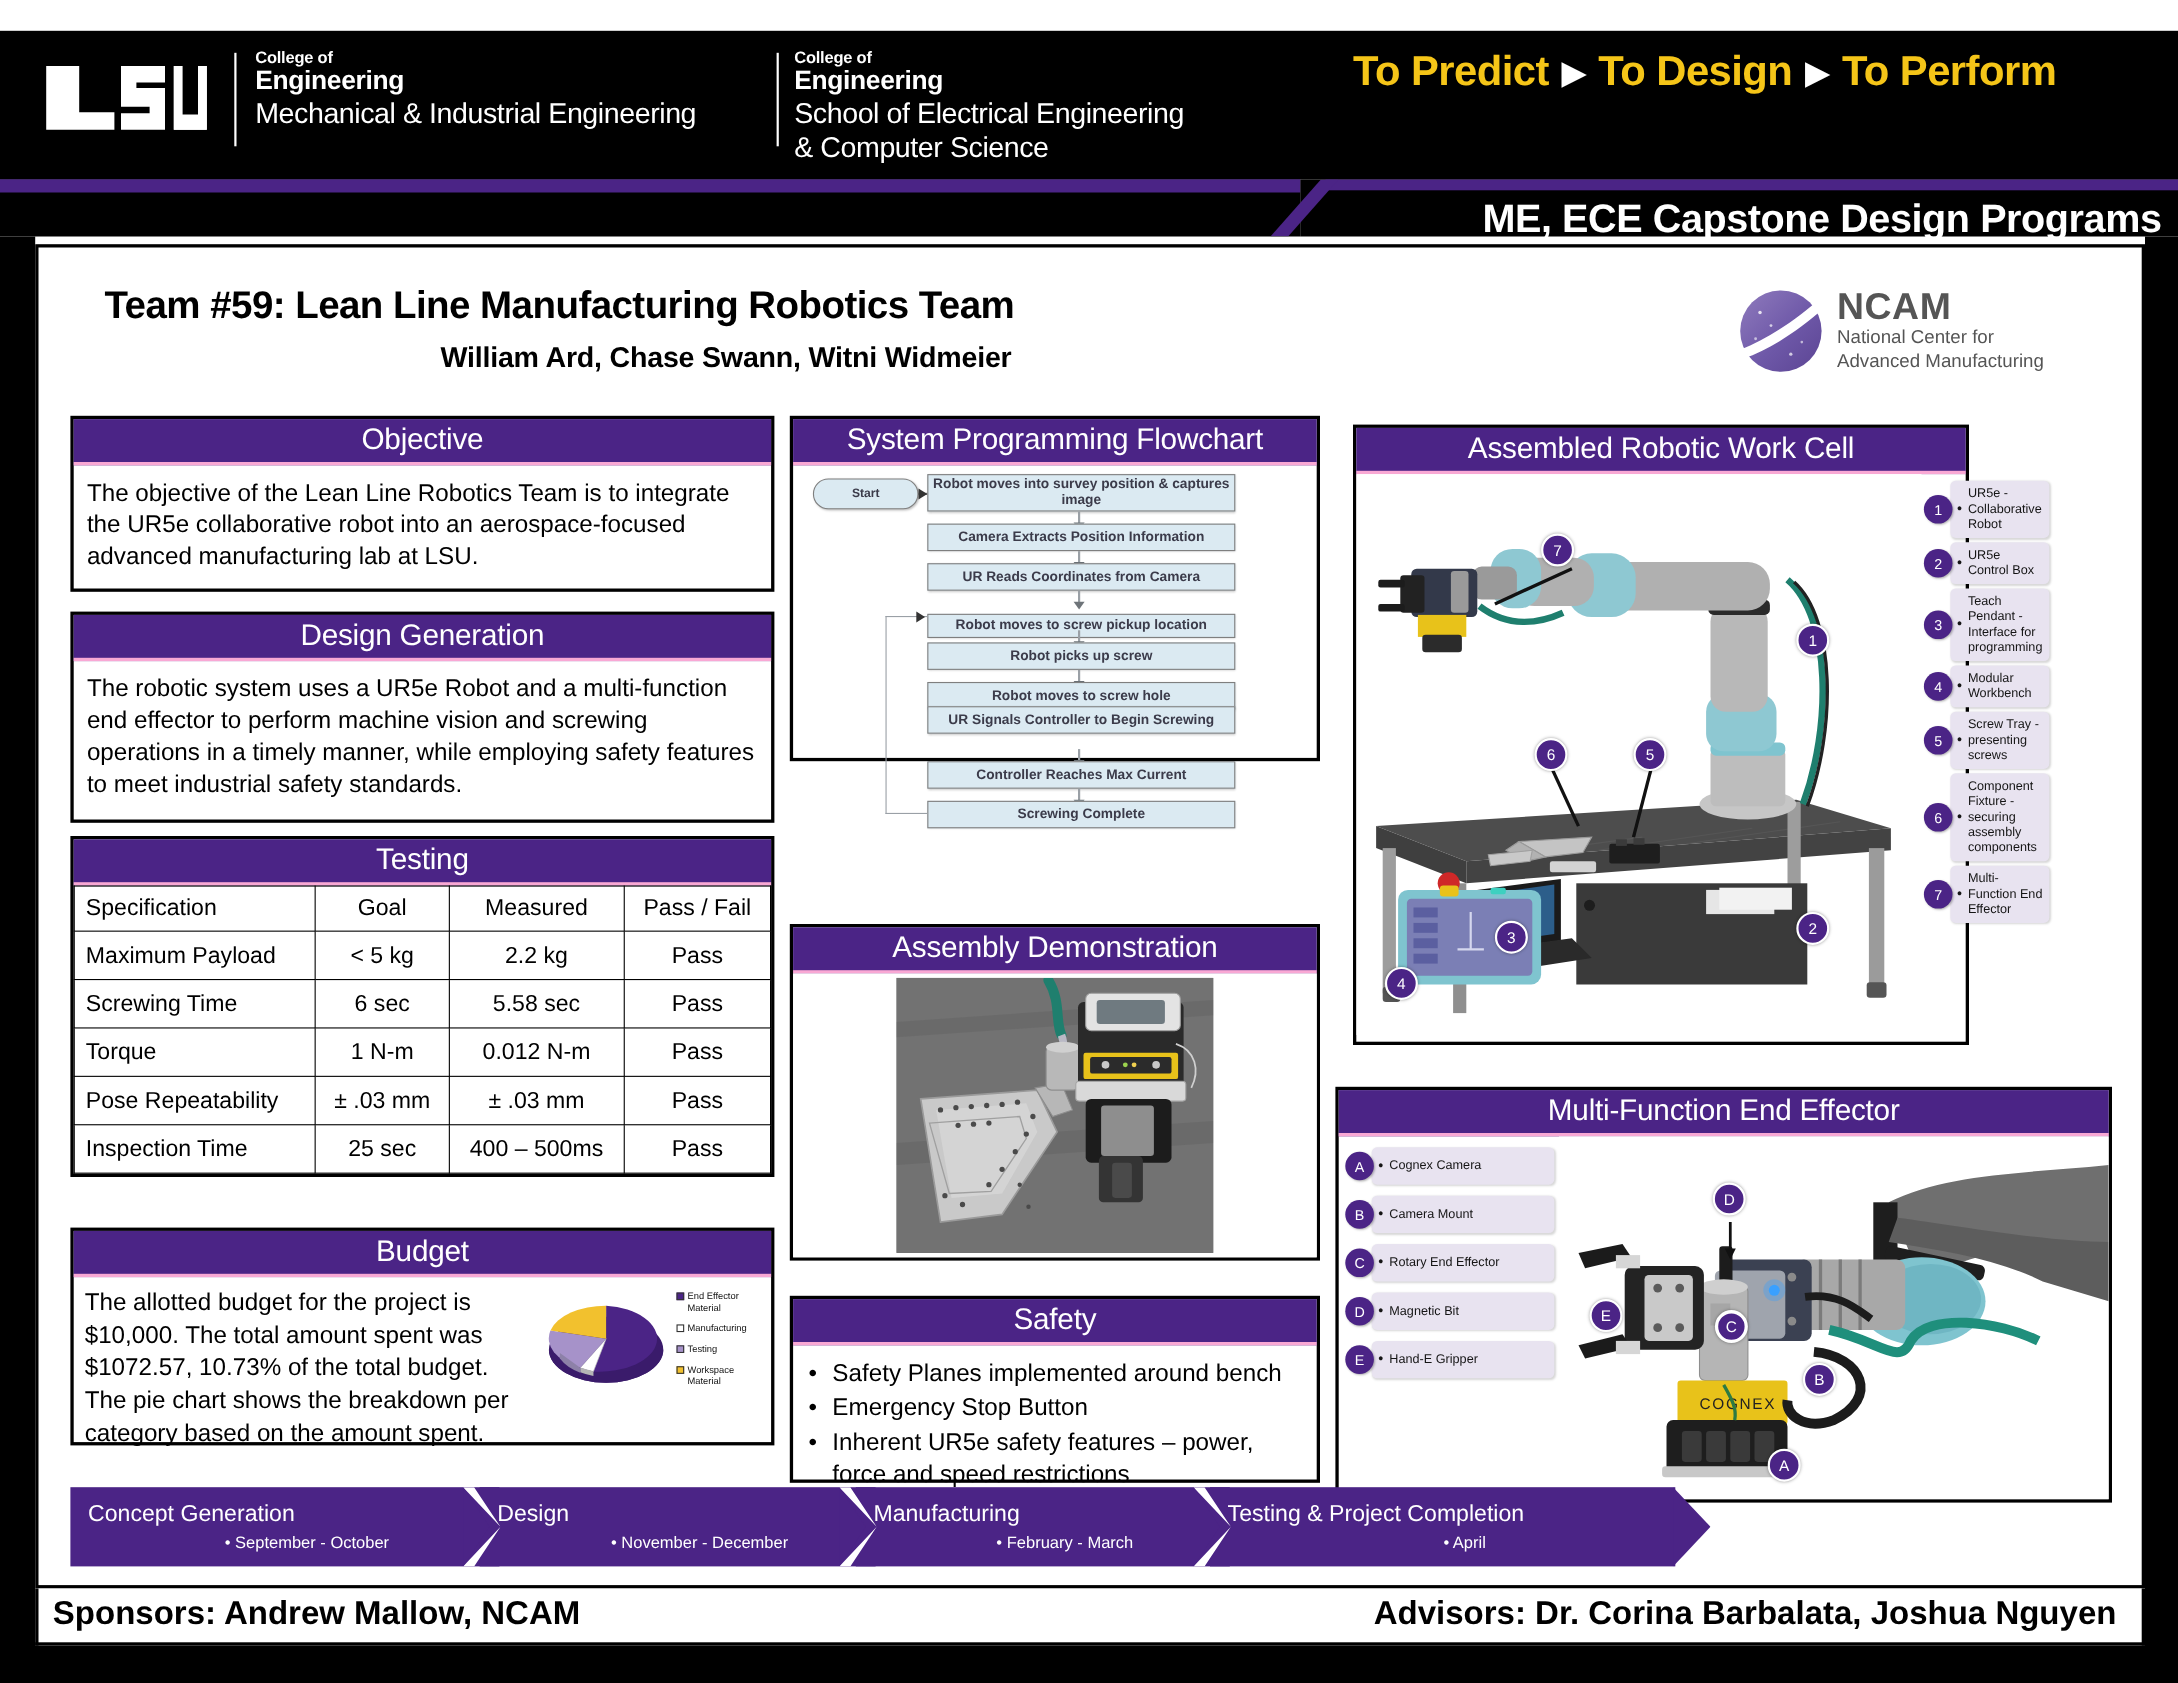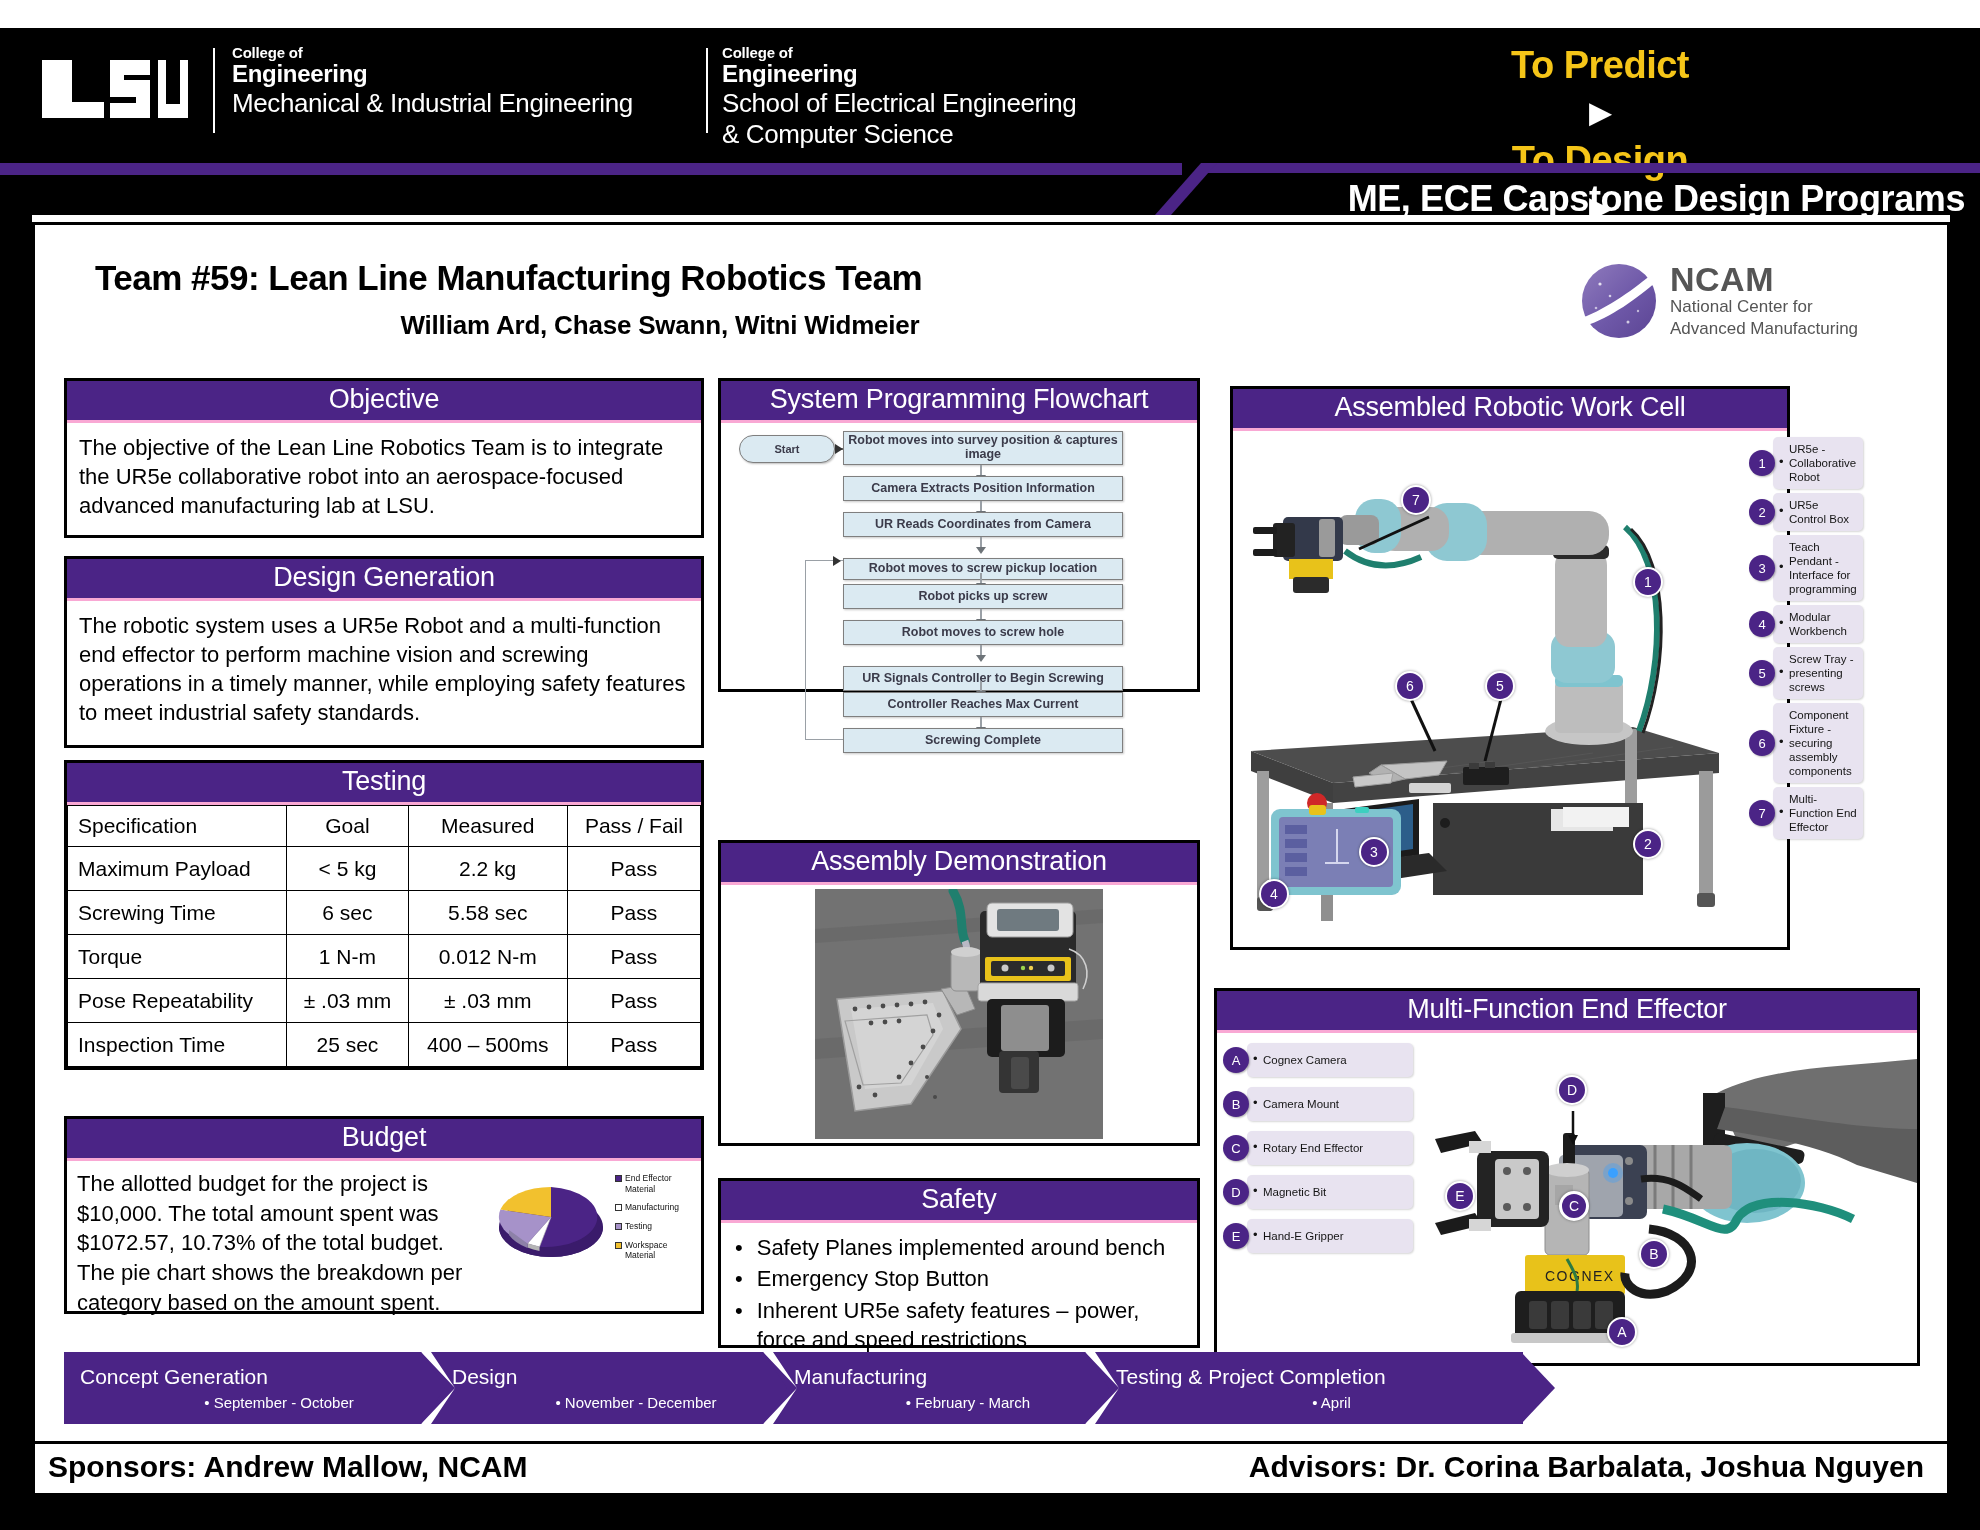--- a/index.html
+++ b/index.html
@@ -34,21 +34,21 @@
   .hdr-div2 { position:absolute; left:706px; top:48px; width:2px; height:85px; background:#fff; }
   .hdr-txt1 { position:absolute; left:232px; top:44px; color:#fff; }
   .hdr-txt2 { position:absolute; left:722px; top:44px; color:#fff; }
   .hdr-small { font-size:15px; font-weight:700; line-height:1.15; letter-spacing:-0.2px;}
   .hdr-mid { font-size:24px; font-weight:700; line-height:1.1; letter-spacing:-0.3px; }
   .hdr-big { font-size:26px; font-weight:400; line-height:1.2; letter-spacing:-0.4px; }
 
   .tagline {
     position:absolute; left:1230px; top:44px; width:740px;
     color:#f5c518; font-size:38px; font-weight:700; letter-spacing:-0.5px;
-    display:flex; align-items:center; gap:12px; white-space:nowrap;flex-direction:column;
+    display:flex; align-items:center; gap:12px; white-space:nowrap;
   }
   .tri { color:#fff; font-size:28px; line-height:1; }
   .progbar {
     position:absolute; left:1155px; top:163px; width:825px; height:70px;
     overflow:hidden;
   }
   .progbar .bandtop {
     position:absolute; left:50px; top:0; width:775px; height:10px; background:#4b2486;
   }
   .progbar .bandslant {
@@ -426,21 +426,21 @@
       <div class="fbox" style="top:53px; height:25px;">Camera Extracts Position Information</div>
       <div class="farrow" style="top:78px; height:11px;"></div>
       <div class="fbox" style="top:89px; height:25px;">UR Reads Coordinates from Camera</div>
       <div class="farrow" style="top:114px; height:11px;"></div>
       <div class="fbox" style="top:135px; height:22px;">Robot moves to screw pickup location</div>
       <div class="farrow" style="top:150px; height:11px;"></div>
       <div class="fbox" style="top:161px; height:25px;">Robot picks up screw</div>
       <div class="farrow" style="top:186px; height:11px;"></div>
       <div class="fbox" style="top:197px; height:25px;">Robot moves to screw hole</div>
       <div class="farrow" style="top:222px; height:11px;"></div>
-      <div class="fbox" style="top:243px; height:25px;">UR Signals Controller to Begin Screwing</div>
+      <div class="fbox" style="top:219px; height:25px;">UR Signals Controller to Begin Screwing</div>
       <div class="farrow" style="top:258px; height:11px;"></div>
       <div class="fbox" style="top:269px; height:25px;">Controller Reaches Max Current</div>
       <div class="farrow" style="top:294px; height:11px;"></div>
       <div class="fbox" style="top:305px; height:25px;">Screwing Complete</div>
 
       <div class="fside" style="left:84px; top:137px; width:38px; height:180px; border-right:none;"></div>
       <div class="fsidearrow" style="left:112px; top:133px;"></div>
     </div>
   </div>
 

